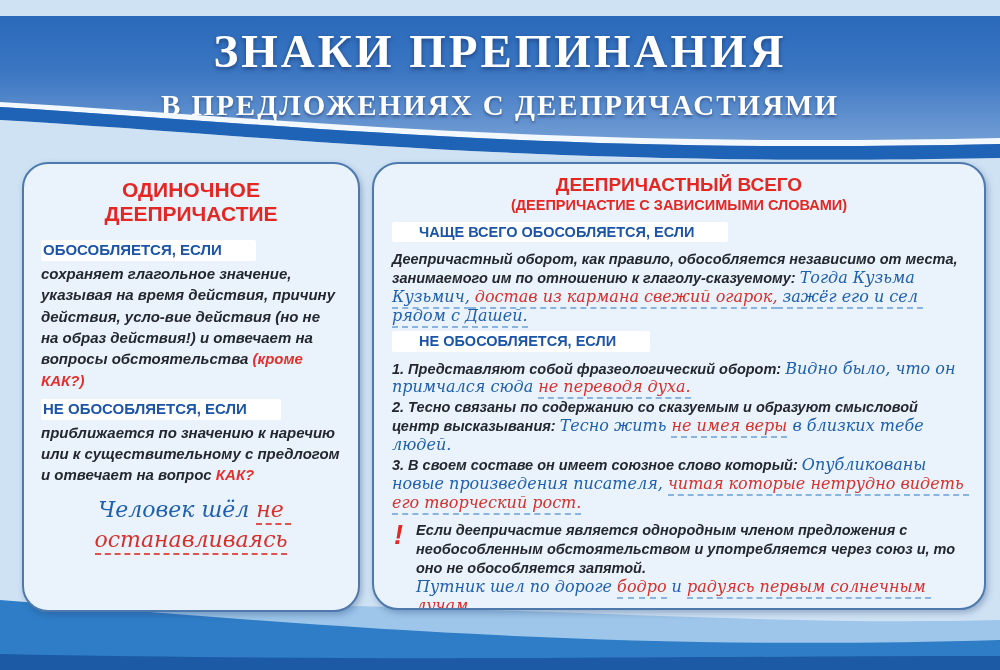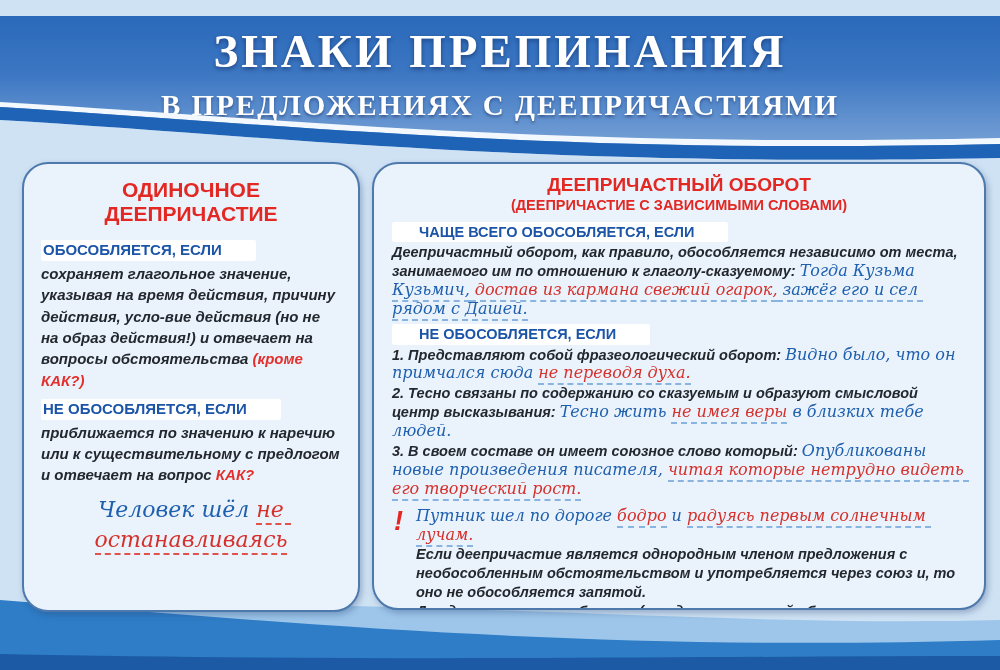--- a/index.html
+++ b/index.html
@@ -46,21 +46,21 @@
   .panel-right .panel-title{font-size:19px;margin-bottom:0;}
   .panel-subtitle{
     margin:0 0 2px 0;text-align:center;color:#e32722;font-weight:bold;
     font-size:14.5px;line-height:1.25;
   }
   .sec-heading{
     display:inline-block;margin:8px 0 2px 0;padding:1px 34px 1px 2px;
     background:#ffffff;color:#1c55a8;font-weight:bold;
     font-size:15px;line-height:1.25;border-radius:2px;
   }
-  .panel-right .sec-heading{font-size:14.5px;margin:6px 0 1px 0;padding-left:27px;}
+  .panel-right .sec-heading{font-size:14.5px;margin:6px 0 8px 0;padding-left:27px;}
   .rich{
     margin:0;color:#23282e;font-weight:bold;font-style:italic;
     font-size:15px;line-height:1.42;
   }
   .panel-right .rich{font-size:14.5px;line-height:1.3;}
   .panel-right .item{margin:0 0 1px 0;}
   .example{
     margin:10px 0 4px 0;text-align:center;
     font-size:22px;line-height:1.35;
   }
@@ -112,31 +112,31 @@
 
   <div class="sec-heading">ОБОСОБЛЯЕТСЯ, ЕСЛИ</div>
   <p class="rich"><span class="seg seg-t">сохраняет глагольное значение, указывая на время действия, причину действия, усло-вие действия (но не на образ действия!) и отвечает на вопросы обстоятельства </span><span class="seg seg-r">(кроме КАК?)</span></p>
 
   <div class="sec-heading">НЕ ОБОСОБЛЯЕТСЯ, ЕСЛИ</div>
   <p class="rich"><span class="seg seg-t">приближается по значению к наречию или к существительному с предлогом и отвечает на вопрос </span><span class="seg seg-r">КАК?</span></p>
   <p class="rich example"><span class="seg seg-sb">Человек шёл </span><span class="seg seg-srr">не останавливаясь</span><br></p>
 </div>
 
 <div class="panel panel-right">
-  <h2 class="panel-title">ДЕЕПРИЧАСТНЫЙ ОБОРОТ</h2>
+  <h2 class="panel-title">ДЕЕПРИЧАСТНЫЙ ВСЕГО</h2>
   <div class="panel-subtitle">(ДЕЕПРИЧАСТИЕ С ЗАВИСИМЫМИ СЛОВАМИ)</div>
 
   <div class="sec-heading">ЧАЩЕ ВСЕГО ОБОСОБЛЯЕТСЯ, ЕСЛИ</div>
   <p class="rich"><span class="seg seg-t">Деепричастный оборот, как правило, обособляется независимо от места, занимаемого им по отношению к глаголу-сказуемому: </span><span class="seg seg-sb">Тогда Кузьма </span><span class="seg seg-sbu">Кузьмич,</span><span class="seg seg-sru"> достав из кармана свежий огарок,</span><span class="seg seg-sbu"> зажёг его и сел рядом с Дашей.</span></p>
 
   <div class="sec-heading">НЕ ОБОСОБЛЯЕТСЯ, ЕСЛИ</div>
   <p class="rich item"><span class="seg seg-t">1. Представляют собой фразеологический оборот: </span><span class="seg seg-sb">Видно было, что он примчался сюда </span><span class="seg seg-sru">не переводя духа.</span></p>
   <p class="rich item"><span class="seg seg-t">2. Тесно связаны по содержанию со сказуемым и образуют смысловой центр высказывания: </span><span class="seg seg-sb">Тесно жить </span><span class="seg seg-sru">не имея веры</span><span class="seg seg-sb"> в близких тебе людей.</span></p>
   <p class="rich item"><span class="seg seg-t">3. В своем составе он имеет союзное слово который: </span><span class="seg seg-sb">Опубликованы новые произведения писателя, </span><span class="seg seg-sru">читая которые нетрудно видеть его творческий рост.</span></p>
 
   <div class="note">
     <span class="note-mark">!</span>
+    <p class="rich"><span class="seg seg-t">Если деепричастие является однородным членом предложения с необособленным обстоятельством и употребляется через союз и, то оно не обособляется запятой.</span></p>
     <p class="rich"><span class="seg seg-sb">Путник шел по дороге </span><span class="seg seg-sru">бодро</span><span class="seg seg-sb"> и </span><span class="seg seg-sru">радуясь первым солнечным лучам.</span></p>
-    <p class="rich"><span class="seg seg-t">Если деепричастие является однородным членом предложения с необособленным обстоятельством и употребляется через союз и, то оно не обособляется запятой.</span></p>
     <p class="rich"><span class="seg seg-t">Два деепричастных оборота (или деепричастный оборот с деепричастием), которые в предложении являются однородными членами предложения и употребляются через союз и, обособляются запятыми как единая конструкция.</span></p>
 
   </div>
 </div>
 
 </body></html>

